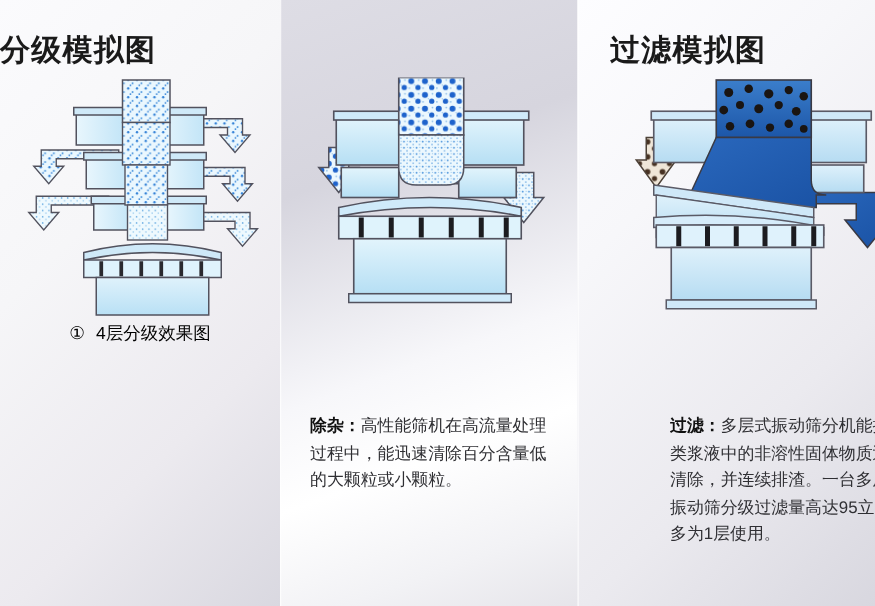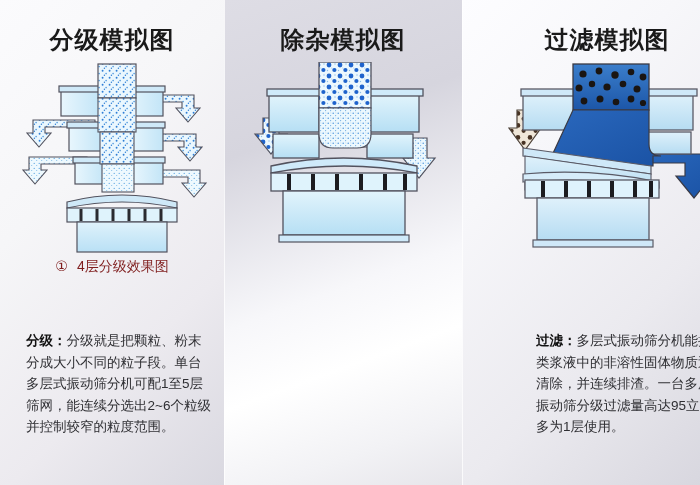--- a/index.html
+++ b/index.html
@@ -19,27 +19,27 @@
   .dv1{left:224px;}
   .dv2{left:462px;}
 
   
   .col{position:absolute;top:0;height:485px;}
   .c1{left:0;width:224px;}
   .c2{left:224px;width:238px;}
   .c3{left:488px;width:238px;}
 
   .ttl{
-    position:absolute;top:24px;left:0;right:0;text-align:center;
+    position:absolute;top:24px;left:0;right:0;text-align:left;
     font-size:24px;font-weight:bold;color:#1a1a1a;letter-spacing:1px;
     font-family:"DejaVu Sans","Liberation Sans",sans-serif;
   }
   .cap{
     position:absolute;top:258px;left:0;right:0;text-align:center;
-    font-size:14px;color:#7f1d1d;
+    font-size:14px;color:#000000;
   }
   .cap .num{margin-right:9px;}
 
   .body-txt{
     position:absolute;top:330px;
     font-size:13.5px;line-height:21.5px;color:#2f2f33;
     text-align:left;
   }
   .c1 .body-txt{left:26px;width:185px;}
   .c2 .body-txt{left:24px;width:190px;}
@@ -142,25 +142,23 @@
           <line x1="158" y1="147" x2="158" y2="159"></line>
         </g>
         <rect x="74" y="160" width="90" height="30" fill="url(#lb1)" stroke="#52525e" stroke-width="1.2"></rect>
       </svg>
     </div>
 
     <div class="cap">
       <span class="num">①</span><span>4层分级效果图</span>
     </div>
 
-    <div class="body-txt"><b>分级：</b><span>分级就是把颗粒、粉末分成大小不同的粒子段。单台多层式振动筛分机可配1至5层筛网，能连续分选出2~6个粒级并控制较窄的粒度范围。</span></div>
   </div>
 
   <div class="col c2">
-    <div class="ttl">除杂模拟图</div>
 
     <div class="stage">
       <svg width="232" height="192" viewBox="0 0 232 192">
         <defs>
           <linearGradient id="lb3" x1="0" y1="0" x2="0" y2="1">
             <stop offset="0" stop-color="#e2f4fc"></stop>
               <stop offset="1" stop-color="#b6dff4"></stop>
           </linearGradient>
           <pattern id="bigspk" width="11" height="11" patternUnits="userSpaceOnUse">
             <rect width="11" height="11" fill="#ecf8fe"></rect>
@@ -209,20 +207,21 @@
           <line x1="134" y1="112" x2="134" y2="128"></line>
           <line x1="158" y1="112" x2="158" y2="128"></line>
           <line x1="178" y1="112" x2="178" y2="128"></line>
         </g>
         <rect x="56" y="129" width="122" height="44" fill="url(#lb3)" stroke="#52525e" stroke-width="1.3"></rect>
         <rect x="52" y="173" width="130" height="7" fill="#cfeafa" stroke="#52525e" stroke-width="1.2"></rect>
       </svg>
     </div>
 
 
+    <div class="body-txt"><b>除杂：</b><span>高性能筛机在高流量处理过程中，能迅速清除百分含量低的大颗粒或小颗粒。</span></div>
   </div>
 
   <div class="col c3">
     <div class="ttl">过滤模拟图</div>
 
     <div class="stage">
       <svg width="232" height="192" viewBox="0 0 232 192">
         <defs>
           <linearGradient id="lb4" x1="0" y1="0" x2="0" y2="1">
             <stop offset="0" stop-color="#dff1fb"></stop>

